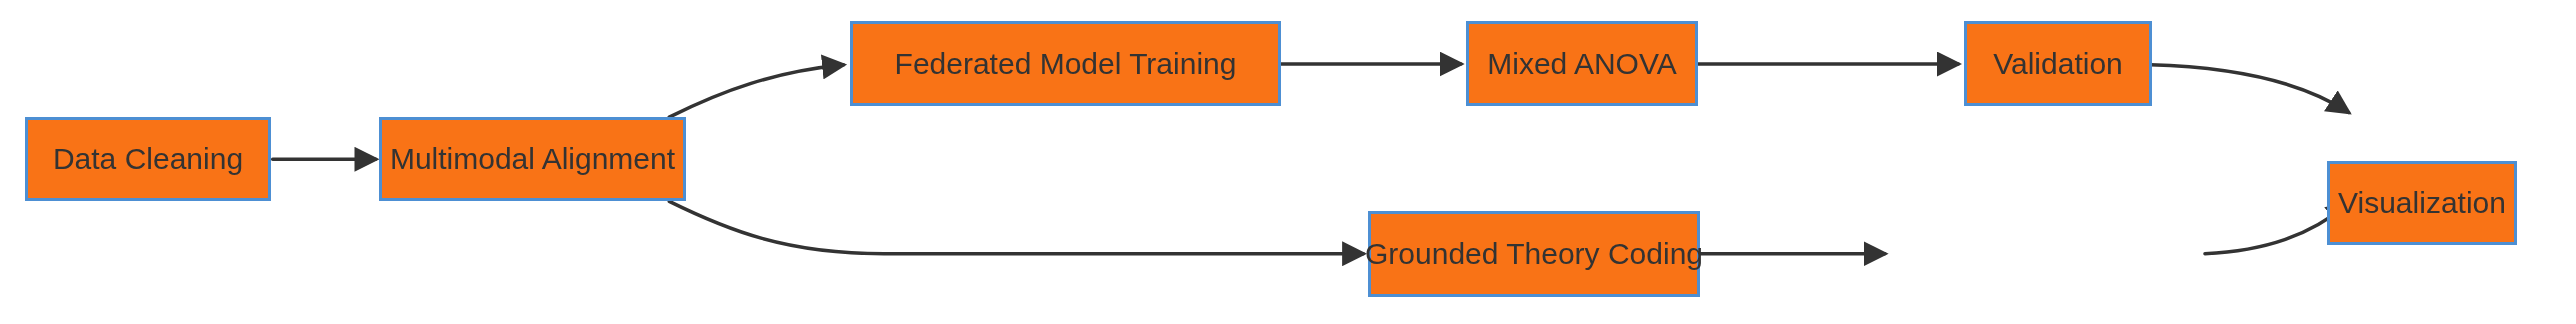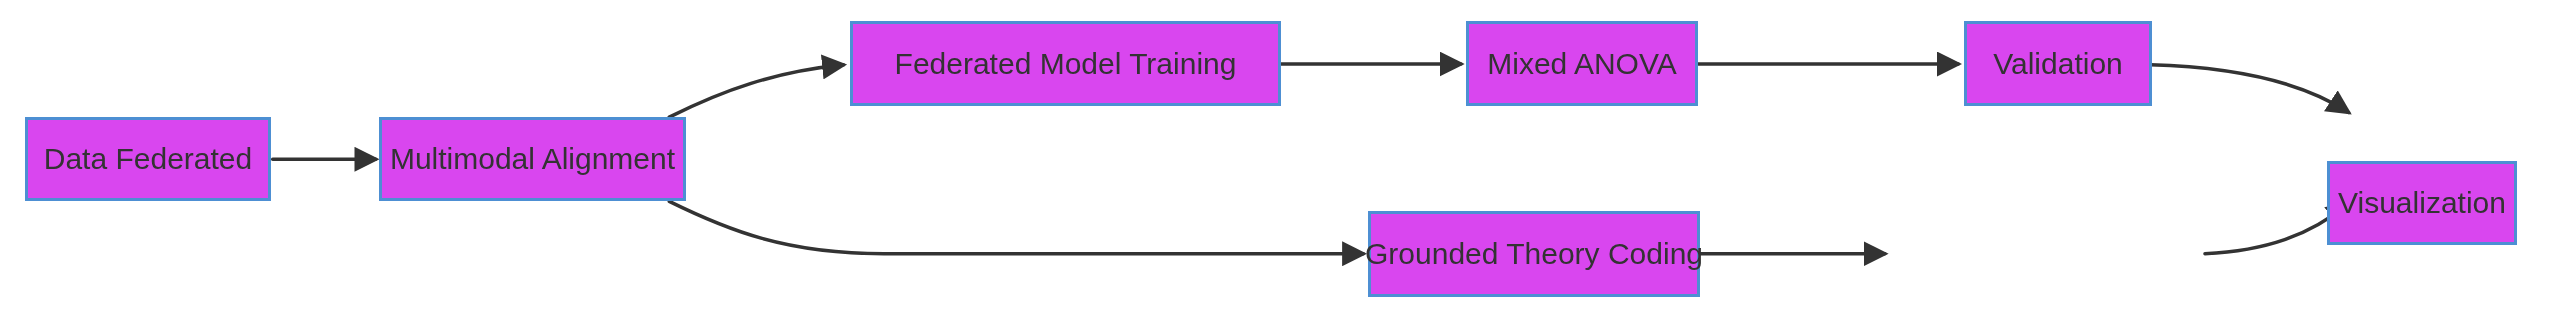--- a/index.html
+++ b/index.html
@@ -18,21 +18,21 @@
   svg.edges {
     position: absolute;
     left: 0; top: 0;
     width: 2576px;
     height: 324px;
     z-index: 0;
   }
   .node {
     position: absolute;
     box-sizing: border-box;
-    background: #d946ef;
+    background: #f97316;
     border: 3.1px solid #4d8fd3;
     color: #333333;
     font-size: 30px;
     display: flex;
     align-items: center;
     justify-content: center;
     white-space: nowrap;
     z-index: 1;
     text-align: center;
   }
@@ -74,21 +74,21 @@
     <path class="edge-path" marker-end="url(#arrow)" d="M 2752 83 C 2860 86, 2945 104, 3006 144"></path>
 
     <path class="edge-path" marker-end="url(#arrow)" d="M 855 258 C 930 295, 1005 325, 1130 325 H 1744"></path>
 
     <path class="edge-path" marker-end="url(#arrow)" d="M 2175 325 H 2412"></path>
 
     <path class="edge-path" marker-end="url(#arrow)" d="M 2822 325 C 2900 321, 2955 302, 3006 261"></path>
   </svg>
 
   <div class="node n-dc">
-    <span>Data Federated</span>
+    <span>Data Cleaning</span>
   </div>
 
   <div class="node n-ma">
     <span>Multimodal Alignment</span>
   </div>
 
   <div class="node n-fed">
     <span>Federated Model Training</span>
   </div>
 

